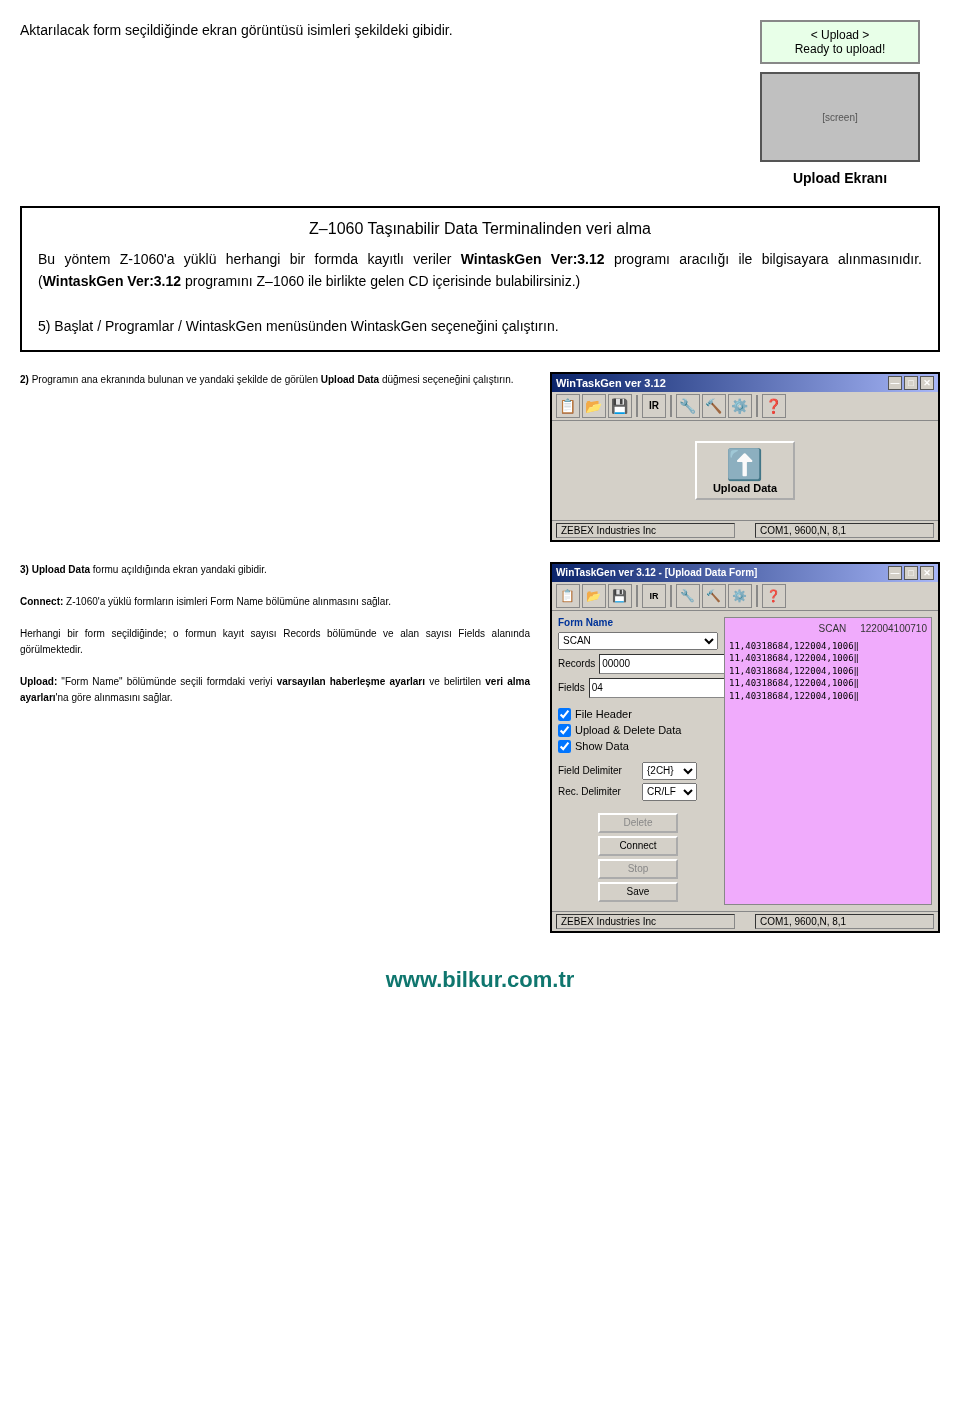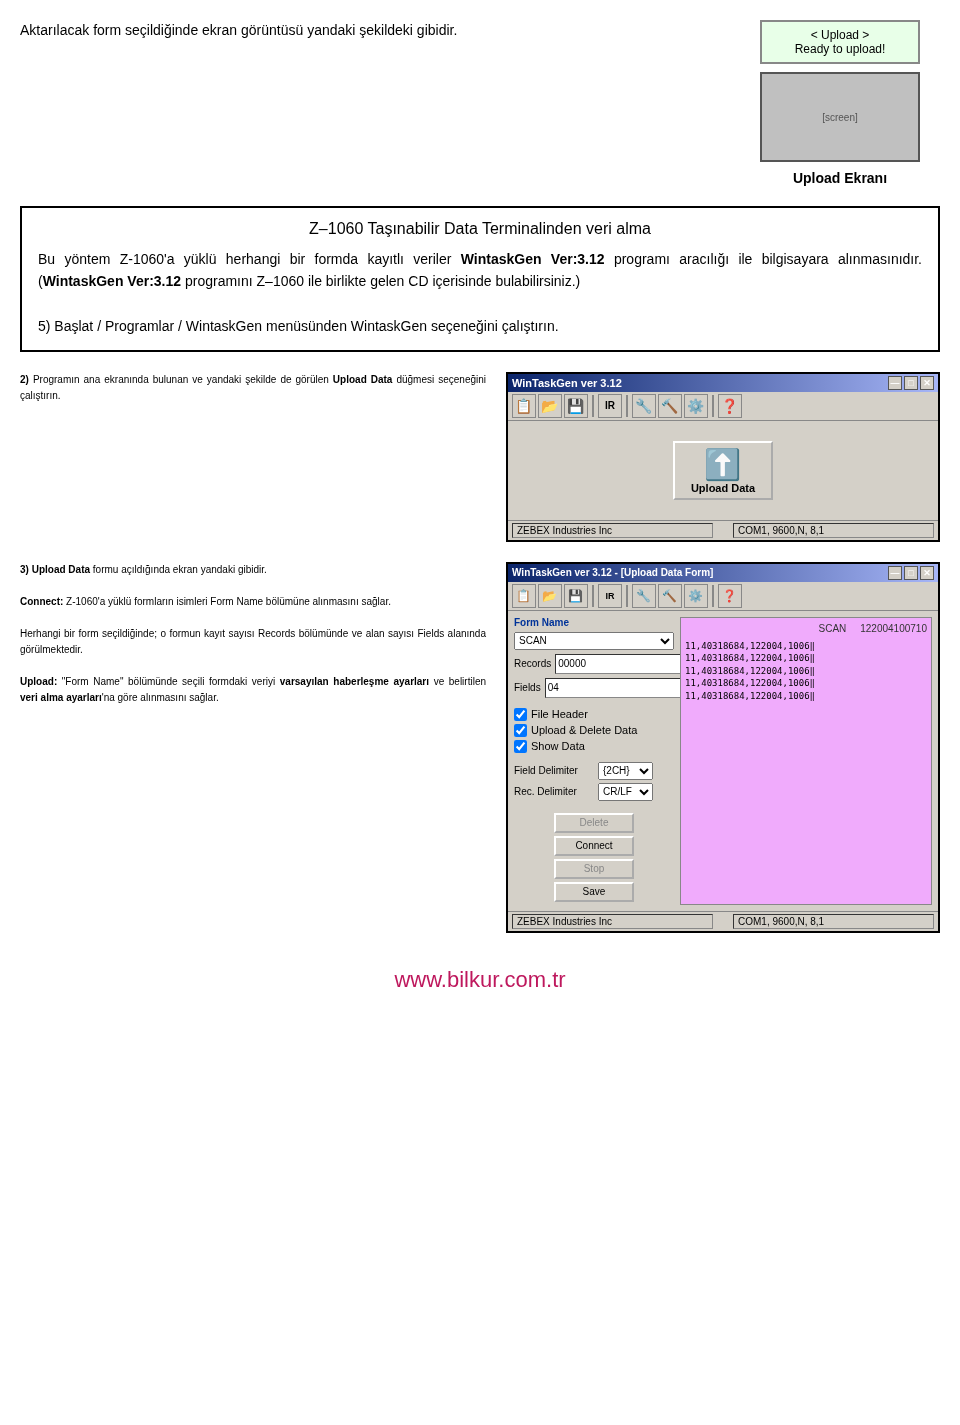--- a/index.html
+++ b/index.html
@@ -76,21 +76,21 @@
       gap: 20px;
       margin-bottom: 20px;
     }
     .two-col-text {
       flex: 1;
       font-size: 10px;
       line-height: 1.6;
       text-align: justify;
     }
     .two-col-img {
-      width: 434px;
+      width: 390px;
       flex-shrink: 0;
     }
     
     .win-window {
       border: 2px solid #000;
       background: #d4d0c8;
       font-family: 'Tahoma', Arial, sans-serif;
       font-size: 11px;
     }
     .win-titlebar {
@@ -250,33 +250,33 @@
     .scan-id {
       font-size: 10px;
       text-align: right;
       margin-bottom: 4px;
       color: #333;
     }
     .website-link {
       text-align: center;
       margin-top: 34px;
       font-size: 22px;
-      font-weight: normal;
-      color: #be185d;
+      font-weight: bold;
+      color: #0f766e;
     }
     .num-step {
       font-weight: bold;
     }
   </style>
 </head>
 <body>
 
 <div class="top-section">
   <div class="top-text">
-    <p>Aktarılacak form seçildiğinde ekran görüntüsü yandaki şekildeki gibidir.</p>
+    <p>Aktarılacak form seçildiğinde ekran görüntüsü isimleri şekildeki gibidir.</p>
     <br>
   </div>
   <div class="upload-screen-box">
     <div class="upload-ready-box">
       <div>&lt; Upload &gt;</div>
       <div>Ready to upload!</div>
     </div>
     <div class="upload-screen-img">
       <span style="font-size:10px;color:#555;">[screen]</span>
     </div>

